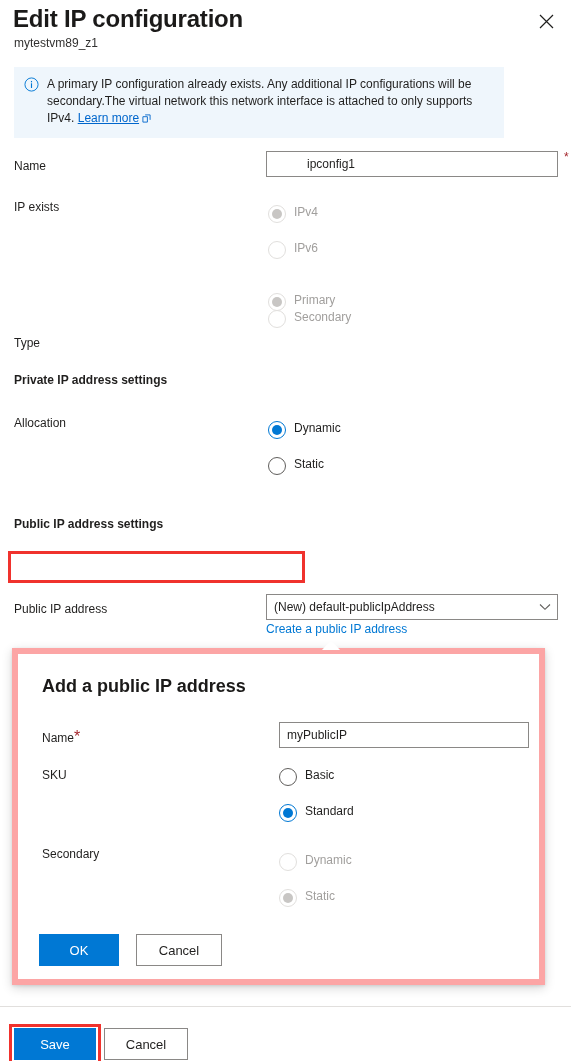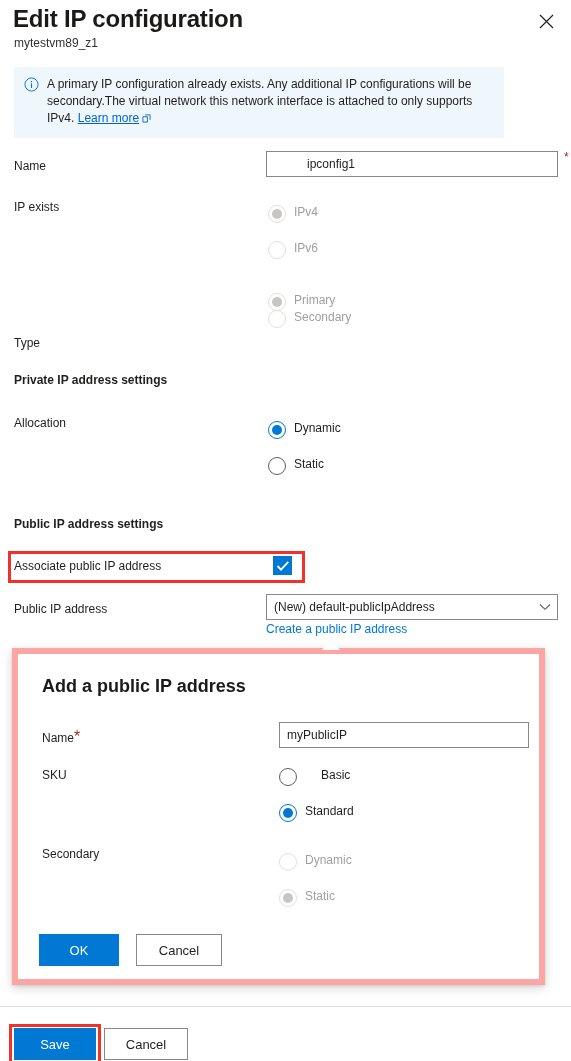--- a/index.html
+++ b/index.html
@@ -217,28 +217,20 @@
     <span class="radio-mark"></span>
     <span class="radio-text">Dynamic</span>
   </div>
   <div class="radio-opt" style="left:268px; top:457px;">
     <span class="radio-mark"></span>
     <span class="radio-text">Static</span>
   </div>
 
   <div class="section-head" style="left:14px; top:517px;">Public IP address settings</div>
 
-  <div class="check-row" style="left:14px; top:556px; width:278px;">
-    <span class="field-label">Associate public IP address</span>
-    <span class="check-mark">
-      <svg width="14" height="12" viewBox="0 0 14 12">
-        <path d="M1.5 6 L5 9.6 L12.3 1.8" fill="none" stroke="#ffffff" stroke-width="1.8"></path>
-      </svg>
-    </span>
-  </div>
 
   <div class="row" style="left:14px; top:601px;">
     <span class="field-label">Public IP address</span>
   </div>
   <div class="dropdown" style="position:absolute; left:266px; top:594px; width:292px;">
     <span>(New) default-publicIpAddress</span>
     <span>
       <svg width="12" height="8" viewBox="0 0 12 8">
         <path d="M1 1.5 L6 6.3 L11 1.5" fill="none" stroke="#605e5c" stroke-width="1.1"></path>
       </svg>
@@ -251,21 +243,21 @@
     <div class="callout-title">Add a public IP address</div>
 
     <div style="position:absolute; left:24px; top:74px;">
       <span class="field-label">Name</span><span class="req" style="color:#a4262c;">*</span>
     </div>
     <input class="txt-input" style="position: absolute; left: 261px; top: 68px; width: 250px;" value="myPublicIP">
 
     <div style="position:absolute; left:24px; top:111px;">
       <span class="field-label">SKU</span>
     </div>
-    <div class="radio-opt" style="left:261px; top:114px;gap:16px;">
+    <div class="radio-opt" style="left:261px; top:114px;">
       <span class="radio-mark"></span>
       <span class="radio-text">Basic</span>
     </div>
     <div class="radio-opt checked" style="left:261px; top:150px;">
       <span class="radio-mark"></span>
       <span class="radio-text">Standard</span>
     </div>
 
     <div style="position:absolute; left:24px; top:190px;">
       <span class="field-label">Secondary</span>

